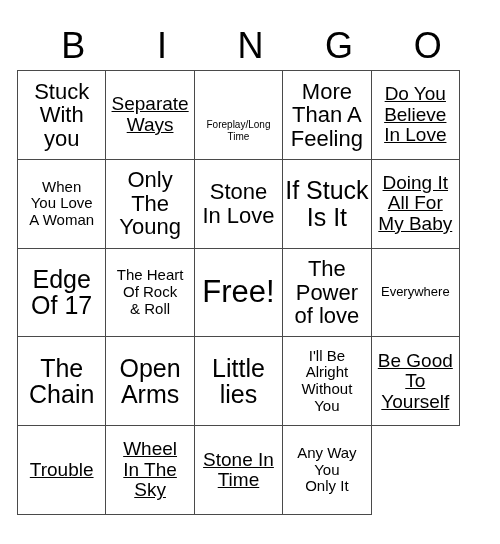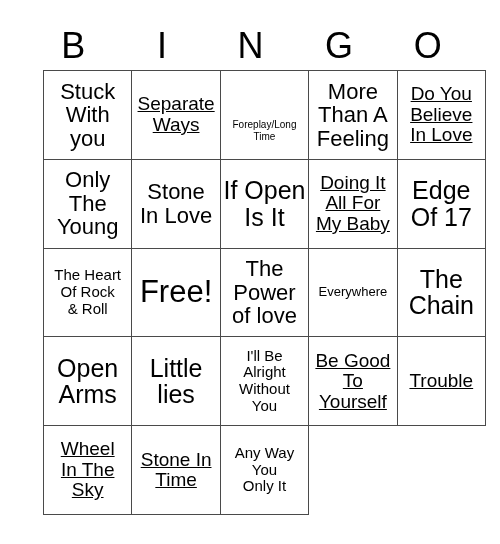--- a/index.html
+++ b/index.html
@@ -33,21 +33,21 @@
     align-items: center;
     justify-content: center;
     font-size: 36px;
     line-height: 1;
     color: #000000;
     font-weight: 400;
     letter-spacing: 0px;
   }
   #grid {
     position: absolute;
-    left: 43px;
+    left: 17px;
     top: 70px;
     width: 443px;
     height: 445px;
     display: grid;
     grid-template-columns: repeat(5, 1fr);
     grid-template-rows: repeat(5, 1fr);
     border-top: 1px solid #4a4a4a;
     border-left: 1px solid #4a4a4a;
     box-sizing: border-box;
     background: #ffffff;
@@ -114,30 +114,35 @@
 Than A
 Feeling</span>
       </div>
     <div class="cell">
         <span class="cell-text fs-md">Do You
 Believe
 In Love</span>
       </div>
 
     <div class="cell">
+        <span class="cell-text fs-sm">When
+You Love
+A Woman</span>
+      </div>
+    <div class="cell">
         <span class="cell-text fs-lg">Only
 The
 Young</span>
       </div>
     <div class="cell">
         <span class="cell-text fs-lg">Stone
 In Love</span>
       </div>
     <div class="cell">
-        <span class="cell-text fs-xl">If Open
+        <span class="cell-text fs-xl">If Stuck
 Is It</span>
       </div>
     <div class="cell">
         <span class="cell-text fs-md">Doing It
 All For
 My Baby</span>
       </div>
 
     <div class="cell">
         <span class="cell-text fs-xl">Edge

